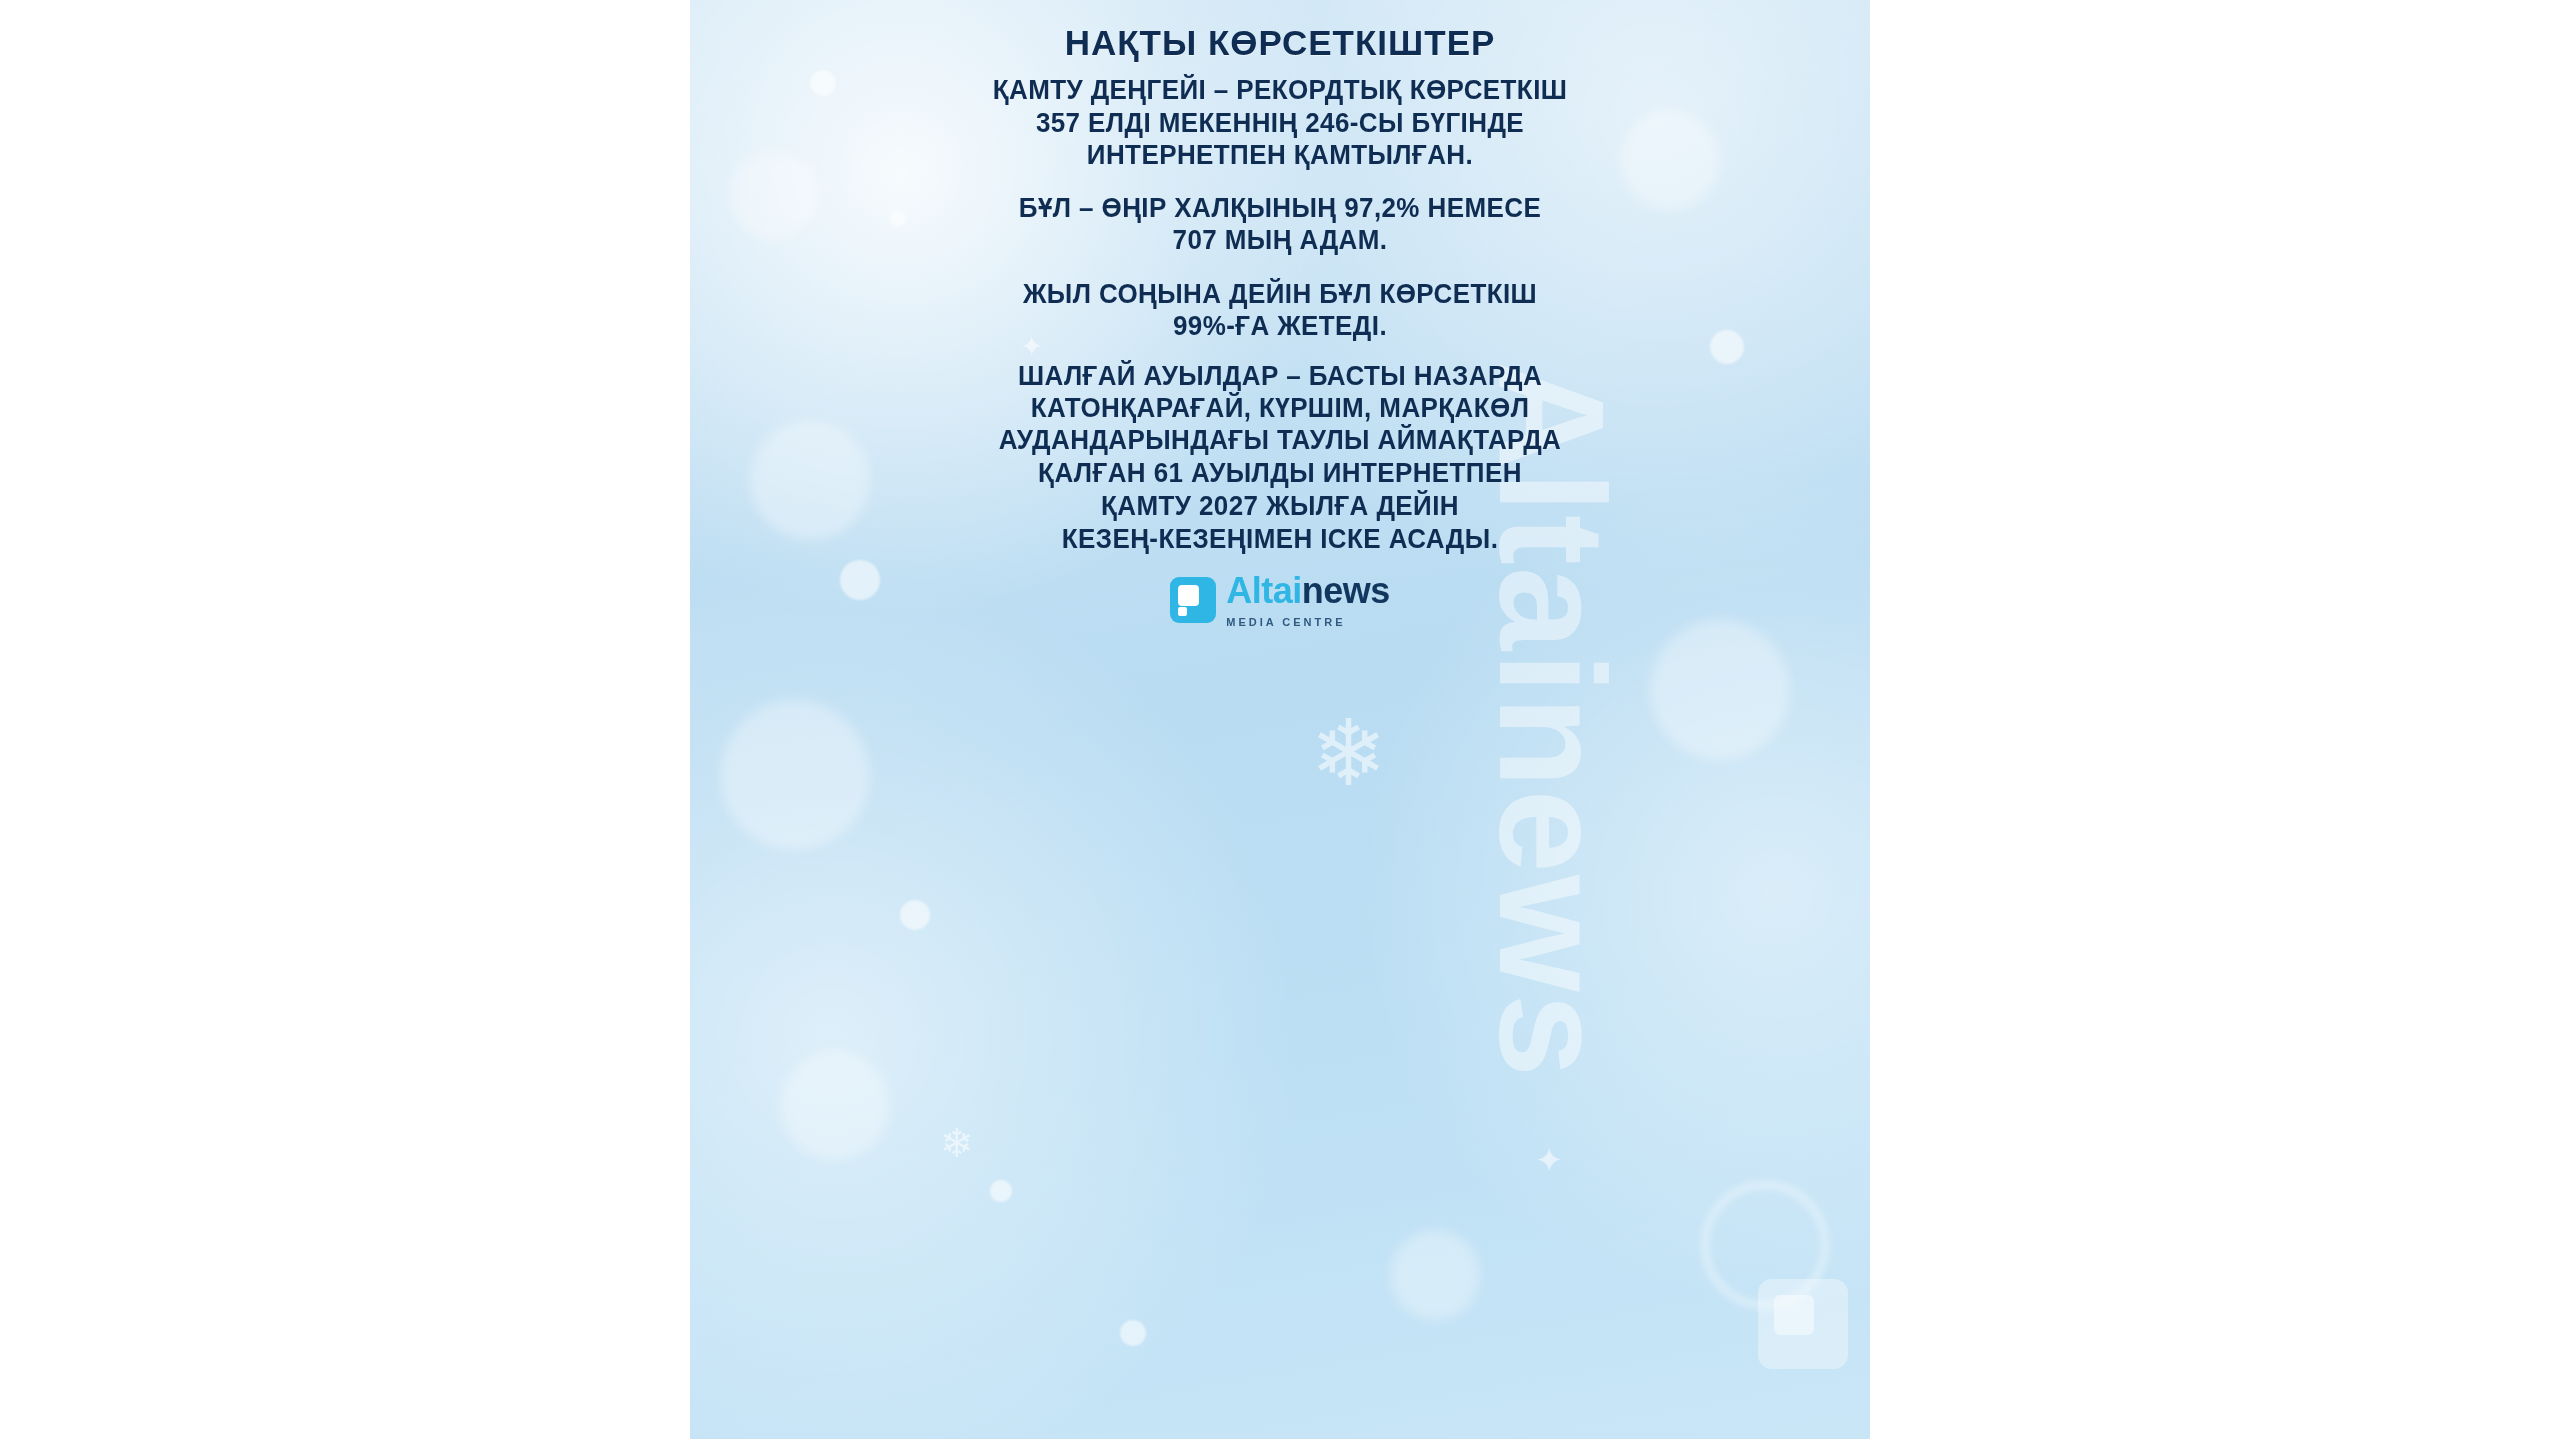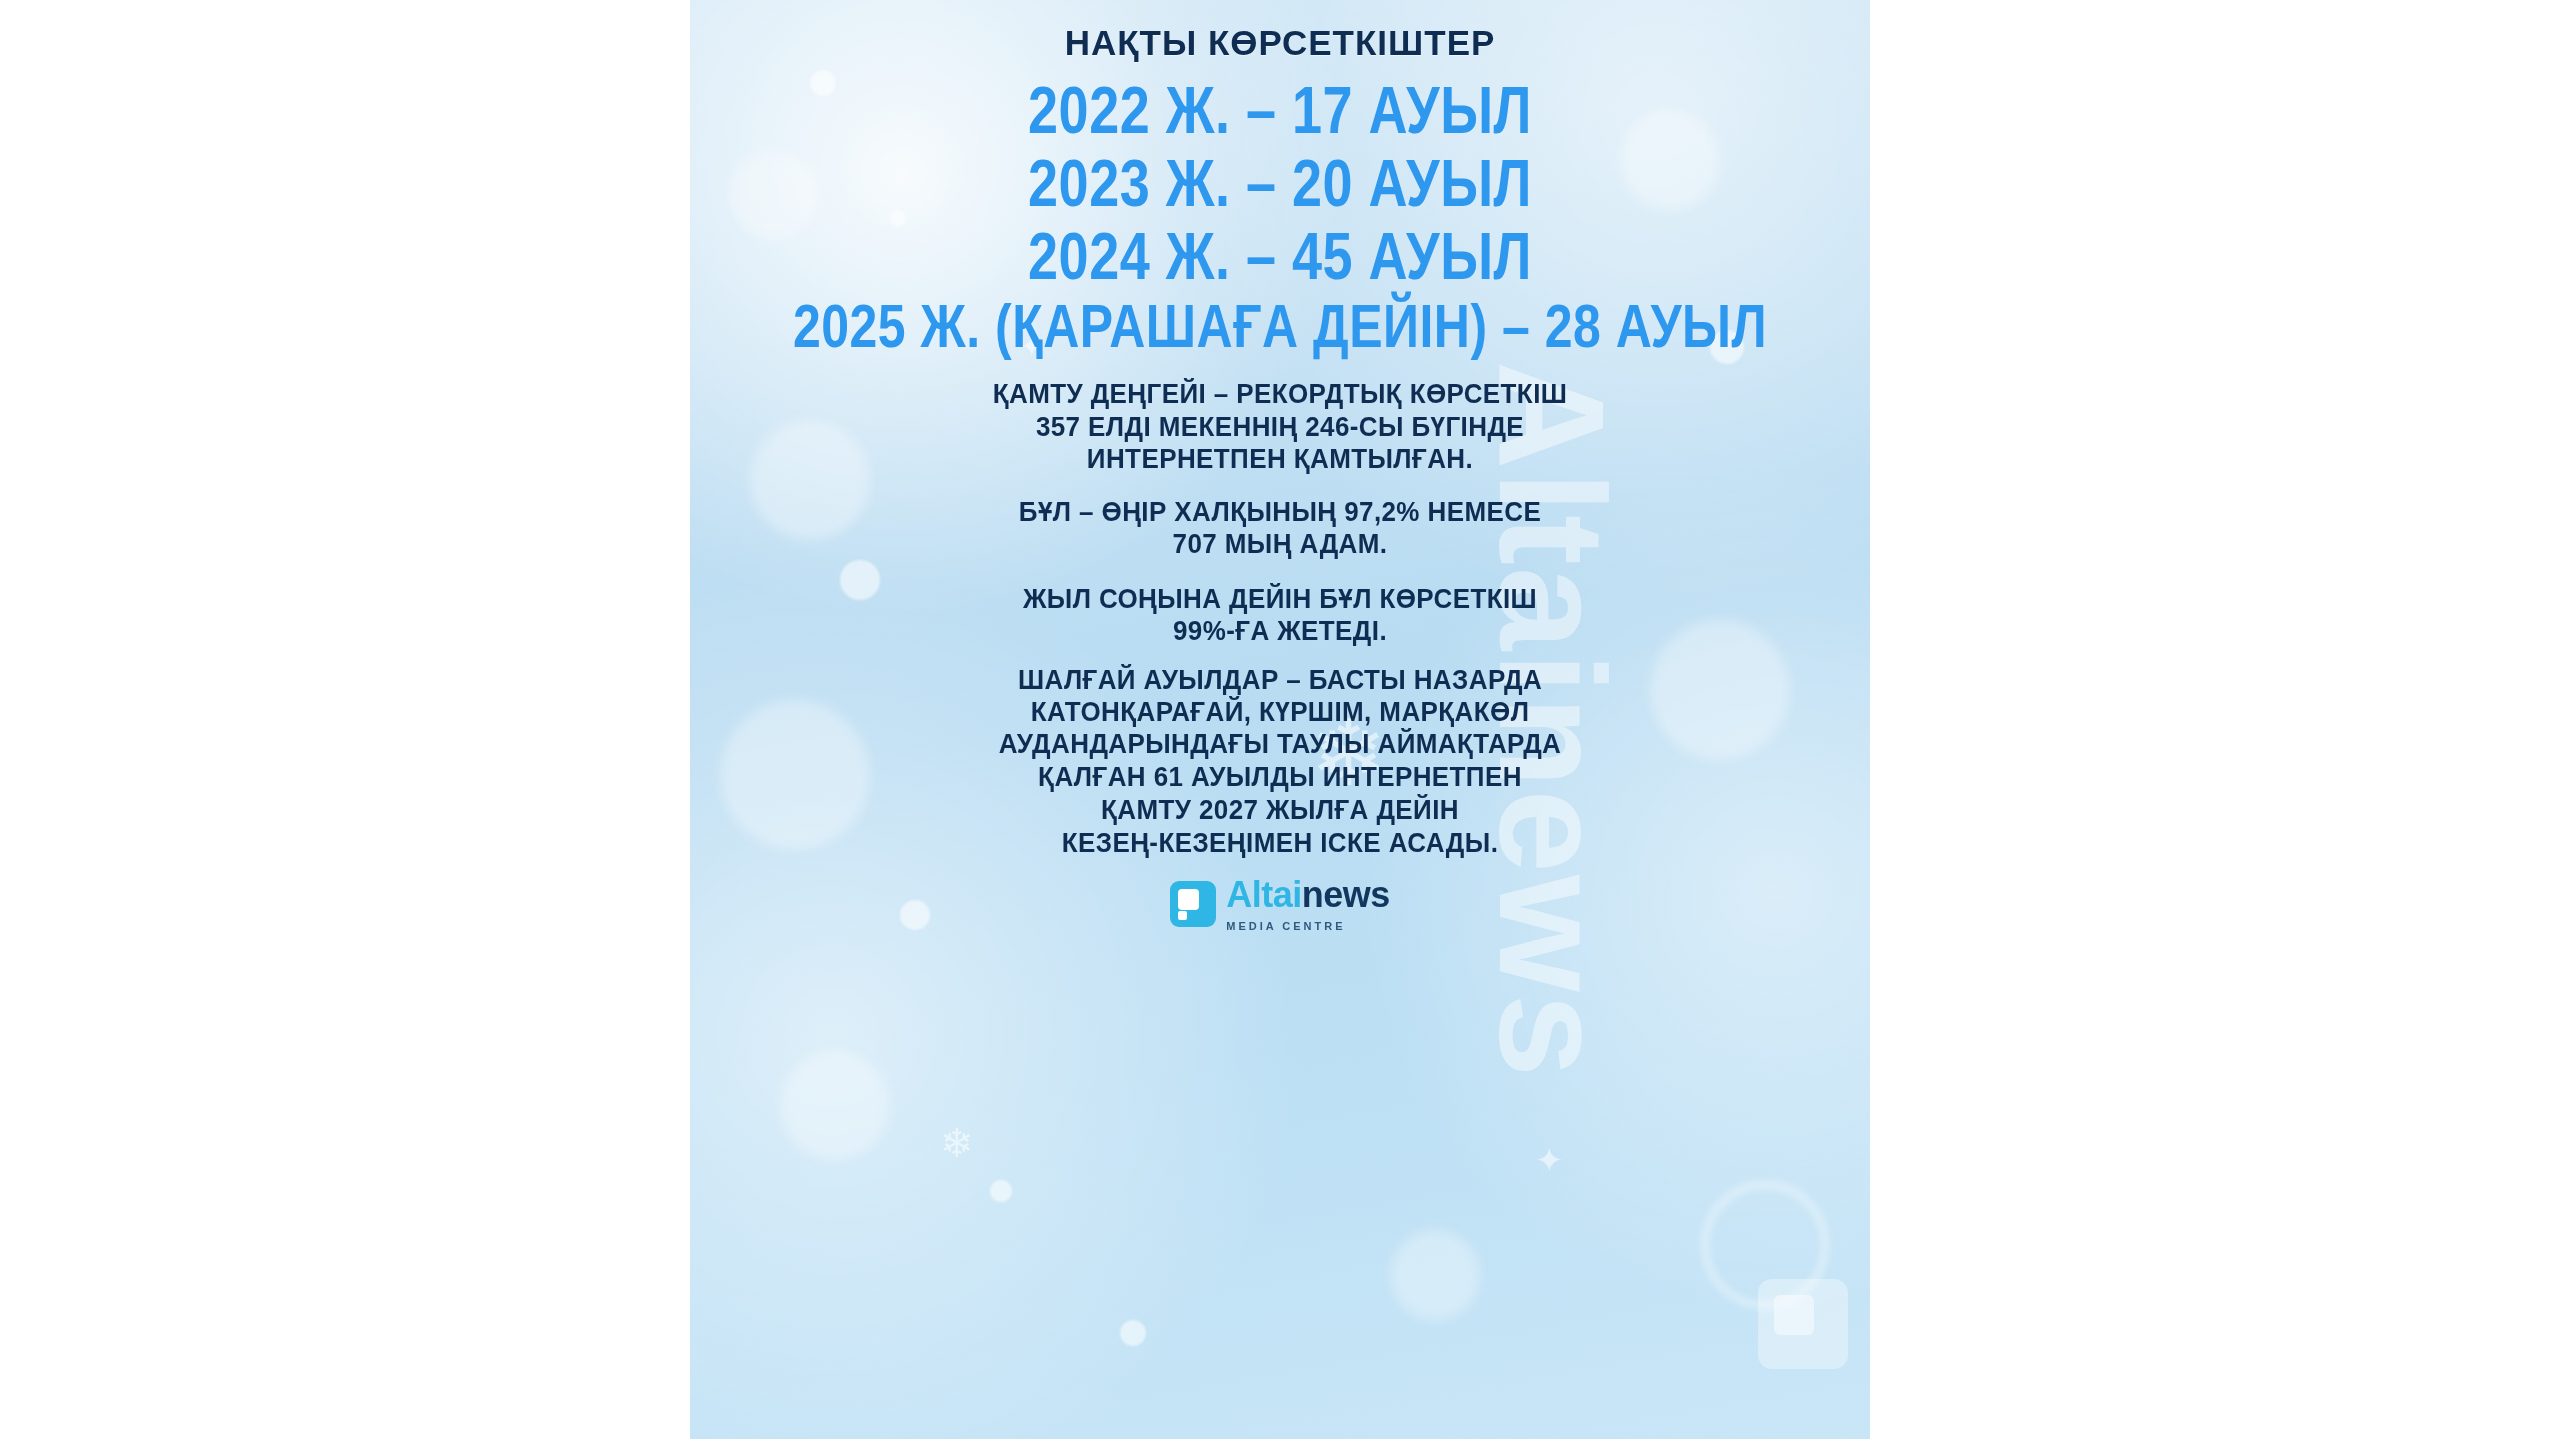--- a/index.html
+++ b/index.html
@@ -211,26 +211,20 @@
     <div class="snowflake" style="left:845px;top:1140px;font-size:34px;">✦</div>
     <div class="snowflake" style="left:330px;top:330px;font-size:28px;">✦</div>
 
     <div class="watermark">Altainews</div>
     <div class="watermark-mark"></div>
 
     <div class="content">
 
       <div class="headline">НАҚТЫ КӨРСЕТКІШТЕР</div>
 
-      <div class="years">
-        <div class="year-line y1">2022 Ж. – 17 АУЫЛ</div>
-        <div class="year-line y2">2023 Ж. – 20 АУЫЛ</div>
-        <div class="year-line y3">2024 Ж. – 45 АУЫЛ</div>
-        <div class="year-line y4">2025 Ж. (ҚАРАШАҒА ДЕЙІН) – 28 АУЫЛ</div>
-      </div>
 
       <div class="block">
         <span class="big">ҚАМТУ ДЕҢГЕЙІ – РЕКОРДТЫҚ КӨРСЕТКІШ</span>
         <span class="big">357 ЕЛДІ МЕКЕННІҢ 246-СЫ БҮГІНДЕ</span>
         <span class="big">ИНТЕРНЕТПЕН ҚАМТЫЛҒАН.</span>
       </div>
 
       <div class="block">
         <span class="big">БҰЛ – ӨҢІР ХАЛҚЫНЫҢ 97,2% НЕМЕСЕ</span>
         <span class="big">707 МЫҢ АДАМ.</span>

